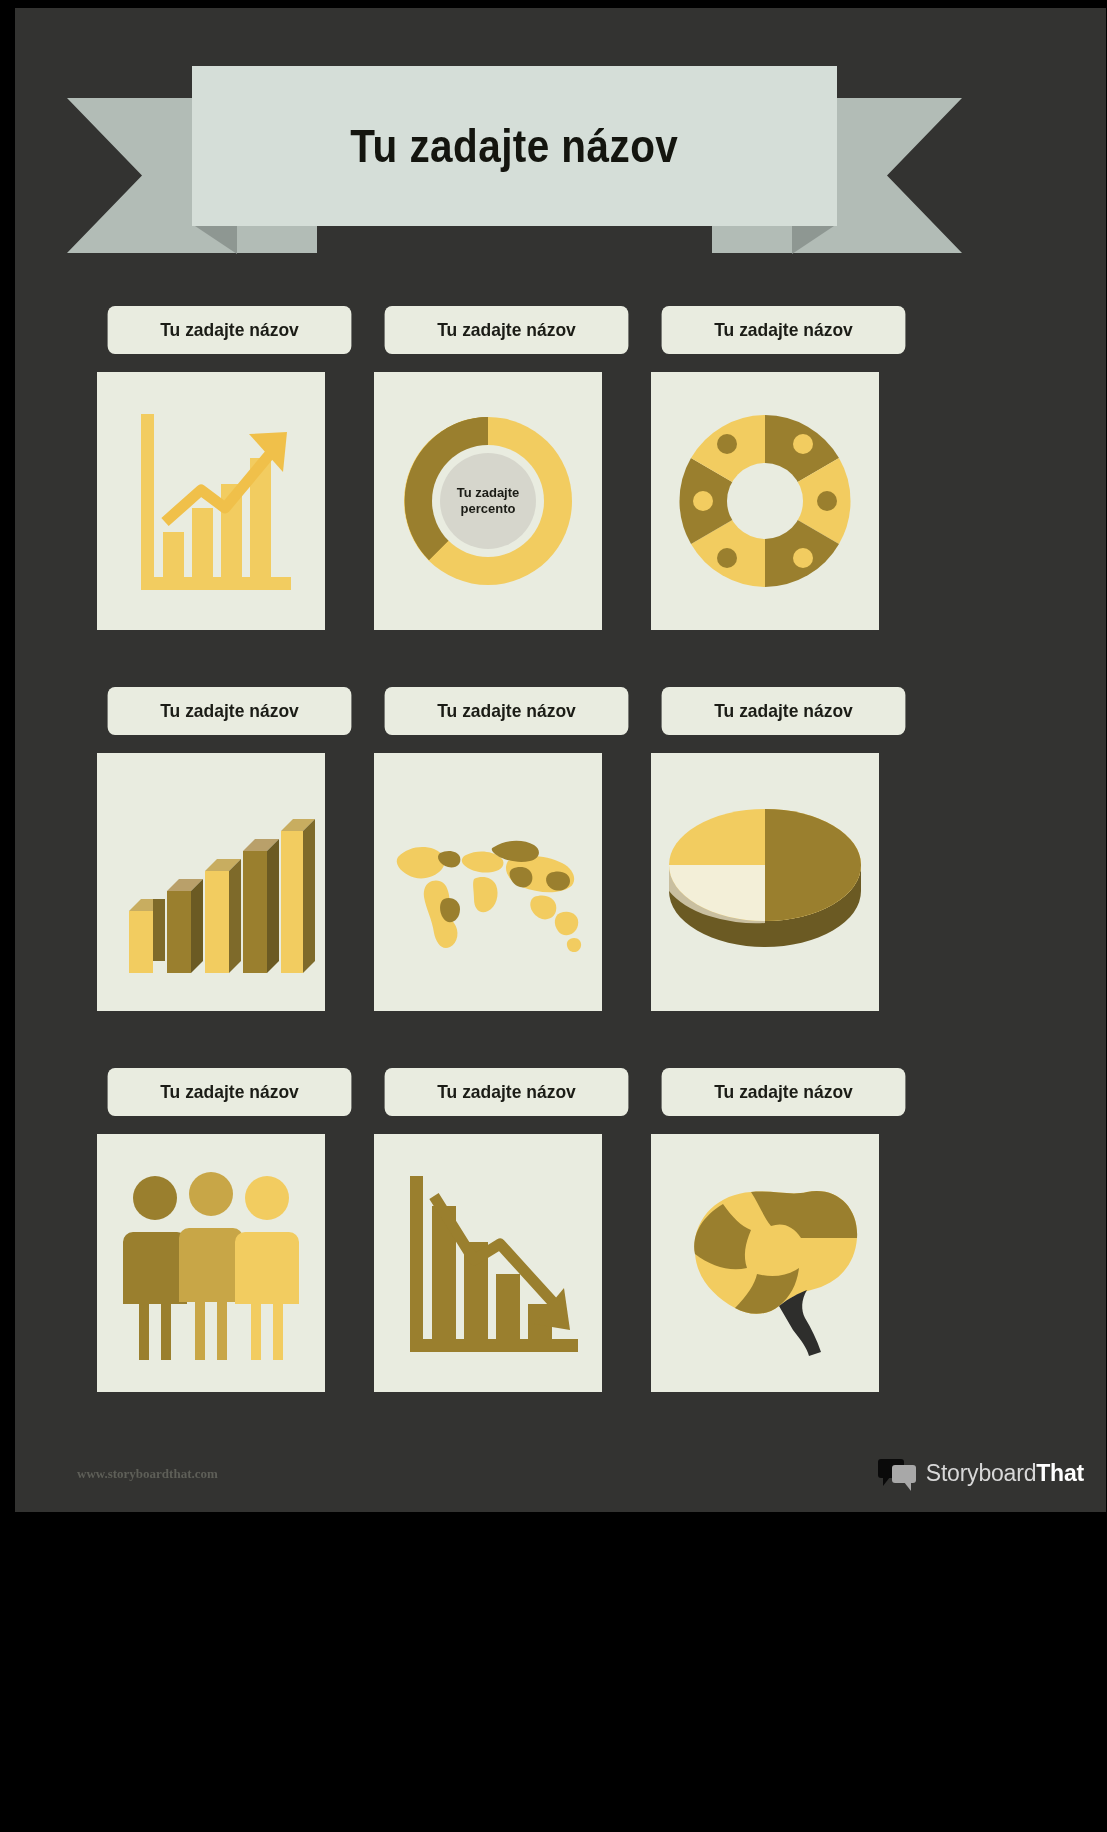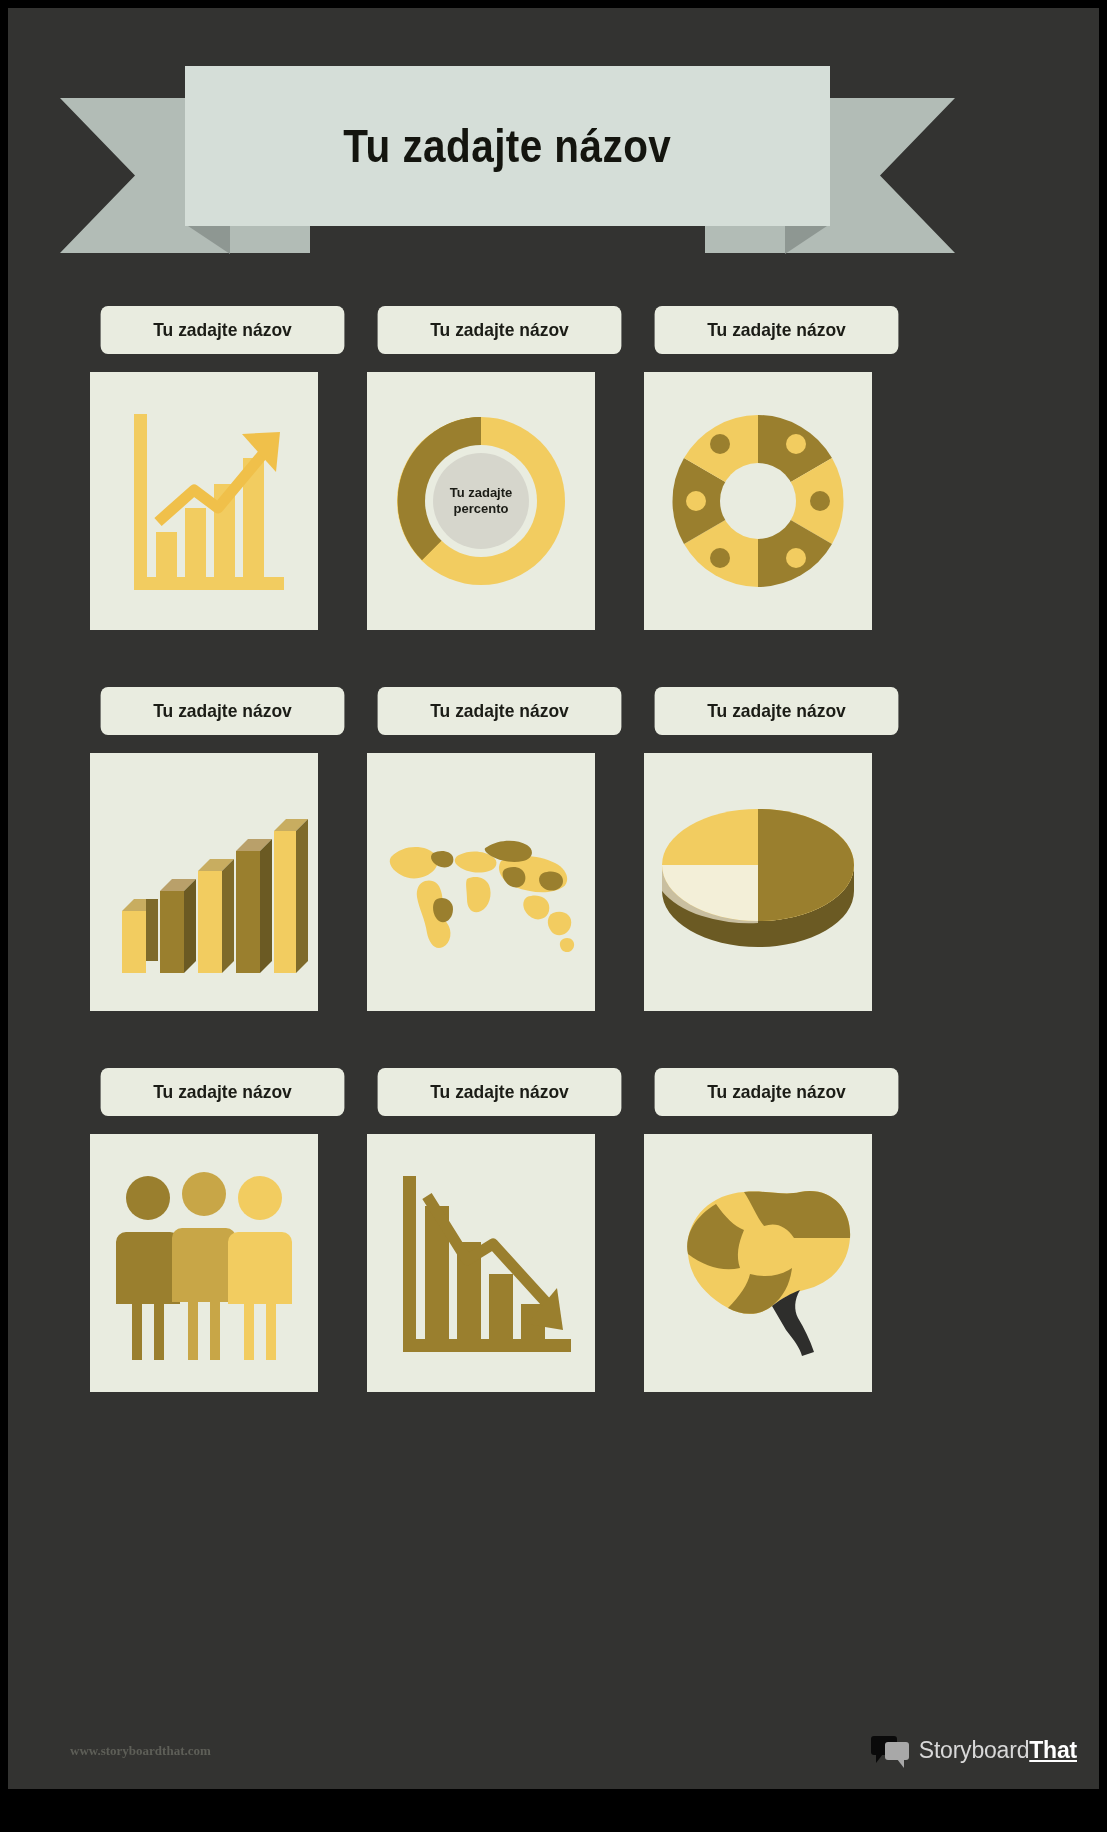--- a/index.html
+++ b/index.html
@@ -7,24 +7,24 @@
   body {
     width: 1107px;
     height: 1832px;
     background: #000;
     font-family: "Liberation Sans", sans-serif;
     overflow: hidden;
   }
 
   .poster {
     position: absolute;
-    left: 8px;
+    left: 15px;
     top: 8px;
     width: 1091px;
-    height: 1781px;
+    height: 1504px;
     background: #333331;
     overflow: hidden;
   }
 
   
   .banner {
     position: absolute;
     left: 52px;
     top: 58px;
     width: 895px;
@@ -149,21 +149,21 @@
   }
   .bubble-front {
     position: absolute; left: 14px; top: 6px;
     width: 24px; height: 18px; background: #a8a8a8; border-radius: 3px;
   }
   .bubble-front::after {
     content: ""; position: absolute; right: 5px; top: 17px;
     border-right: 7px solid #a8a8a8; border-bottom: 9px solid transparent;
   }
   .brand-text { font-size: 23px; color: #d8d8d8; letter-spacing: -0.2px; }
-  .brand-text b { color: #fff; font-weight: bold; text-decoration: underline; }
+  .brand-text b { color: #fff; font-weight: bold; }
 </style>
 </head>
 <body>
 
 <div class="poster">
 
   <div class="banner">
     <div class="ribbon-tail left"></div>
     <div class="ribbon-tail right"></div>
     <div class="ribbon-shadow left"></div>

